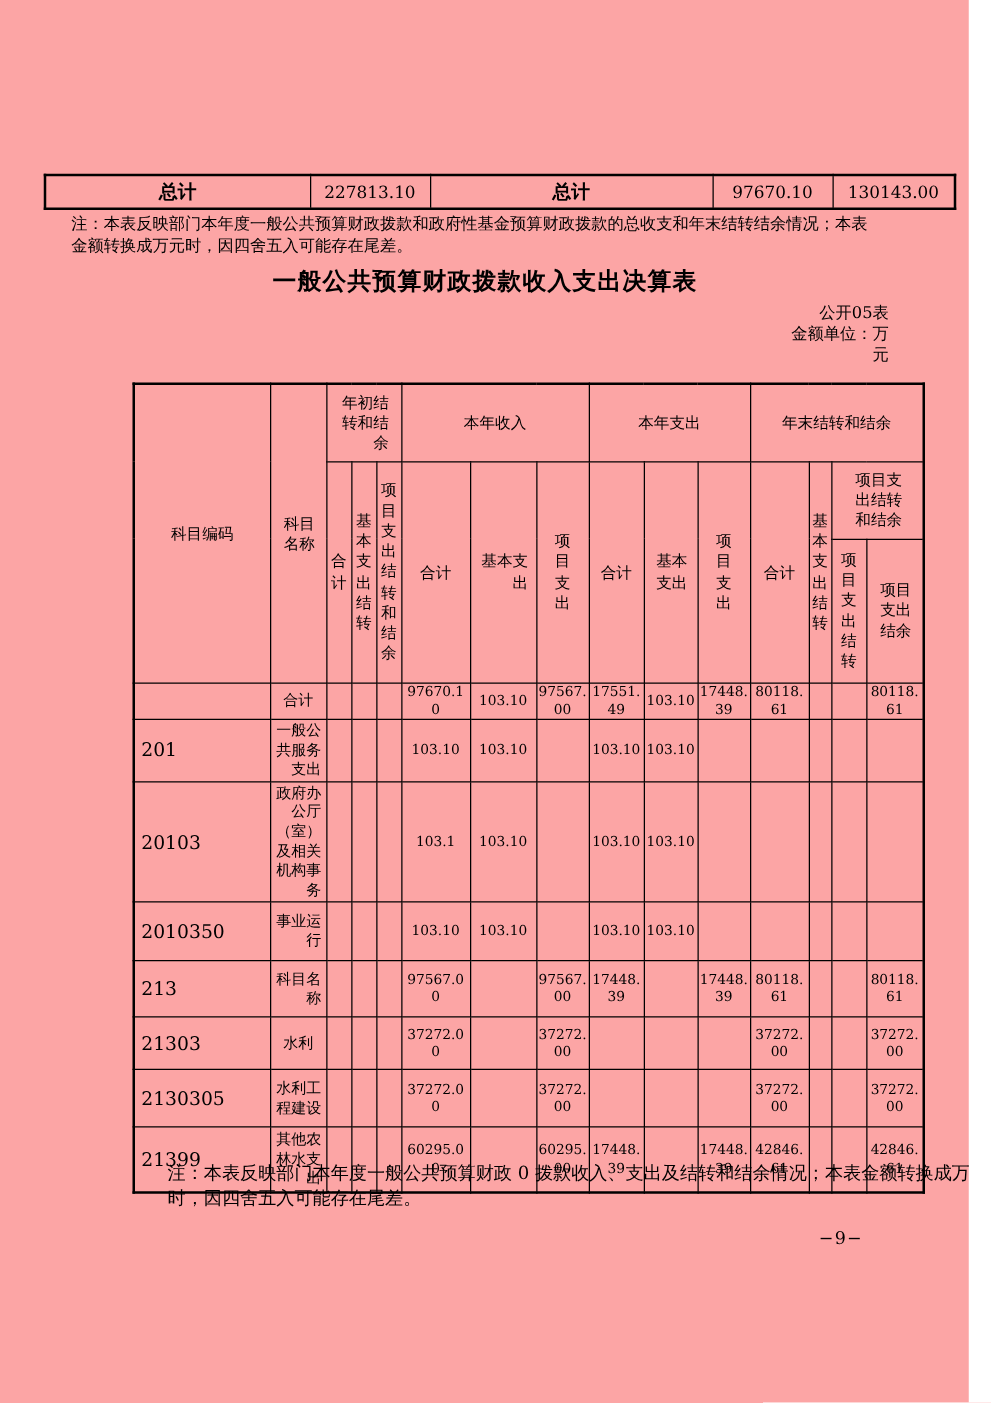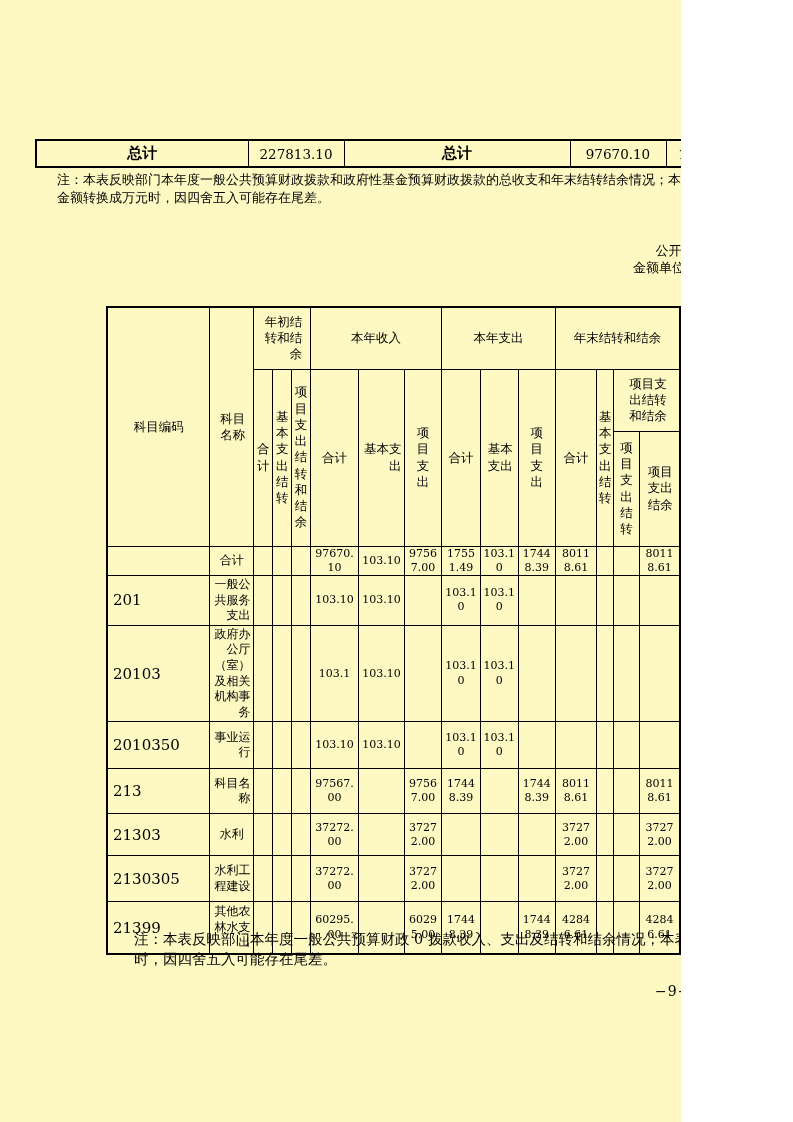--- a/index.html
+++ b/index.html
@@ -1,16 +1,16 @@
 <!DOCTYPE html>
 <html><head>
 <meta charset="utf-8">
 <style>
   html,body{margin:0;padding:0;background:#fff;}
-  .page{position:relative;width:681px;height:1122px;background:#fef9c3;overflow:hidden;
+  .page{position:relative;width:775px;height:1122px;background:#fca5a5;overflow:hidden;
         font-family:"DejaVu Serif","Liberation Serif",serif;color:#000;}
 
   
   .sum-table{position:absolute;left:35px;top:139px;width:728px;border-collapse:collapse;
              table-layout:fixed;border:2px solid #000;}
   .sum-table td{border:1px solid #000;height:25px;text-align:center;vertical-align:middle;
                 font-size:13.5px;padding:0;overflow:hidden;}
   .sum-table td:nth-child(1),.sum-table td:nth-child(3){font-weight:bold;font-size:15px;}
 
   .top-note{position:absolute;left:57px;top:171px;width:642px;font-size:13px;
@@ -71,20 +71,21 @@
         <td>227813.10</td>
         <td>总计</td>
         <td>97670.10</td>
         <td>130143.00</td>
       </tr>
     </tbody>
   </table>
 
   <div class="top-note">注：本表反映部门本年度一般公共预算财政拨款和政府性基金预算财政拨款的总收支和年末结转结余情况；本表金额转换成万元时，因四舍五入可能存在尾差。</div>
 
+  <div class="doc-title">一般公共预算财政拨款收入支出决算表</div>
 
   <div class="meta">
     <div>公开05表</div>
     <div>金额单位：万元</div>
   </div>
 
 
   <table class="mt">
     <colgroup>
       <col style="width:109px">

